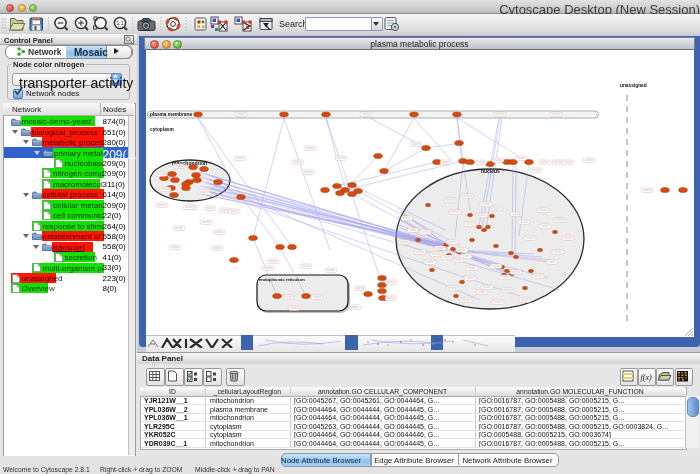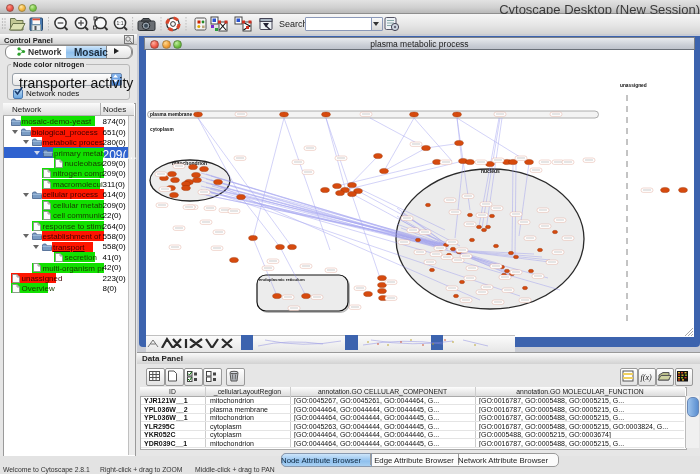--- a/index.html
+++ b/index.html
@@ -259,21 +259,21 @@
 <path d="M5 0.5 L5 3 L7.5 3" fill="none" stroke="#8a8a8a" stroke-width="0.8"></path>
   </svg>
 <div class="abs tt" style="left:64.5px;top:253.0px;font-size:8px;color:#1a3a00;max-width:38px;overflow:hidden;">secretion</div>
 <div class="abs tt" style="left:102.5px;top:252.8px;font-size:8px;color:#000;z-index:3;">41(0)</div>
 <div class="abs" style="left:31.5px;top:262.5px;width:72.5px;height:10.0px;background:#11e000;"></div>
 <svg class="abs" style="left:32.5px;top:263.3px" width="8" height="9" viewBox="0 0 8 9">
 <path d="M0.5 0.5 L5 0.5 L7.5 3 L7.5 8.5 L0.5 8.5 Z" fill="#fdfdfd" stroke="#8a8a8a" stroke-width="0.8"></path>
 <path d="M5 0.5 L5 3 L7.5 3" fill="none" stroke="#8a8a8a" stroke-width="0.8"></path>
   </svg>
 <div class="abs tt" style="left:42.5px;top:263.5px;font-size:8px;color:#1a3a00;max-width:60px;overflow:hidden;">multi-organism pro</div>
-<div class="abs tt" style="left:102.5px;top:263.3px;font-size:8px;color:#000;z-index:3;">42(0)</div>
+<div class="abs tt" style="left:102.5px;top:263.3px;font-size:8px;color:#000;z-index:3;">33(0)</div>
 <div class="abs" style="left:10.5px;top:272.9px;width:45.5px;height:10.0px;background:#ff1500;"></div>
 <svg class="abs" style="left:11.5px;top:273.8px" width="8" height="9" viewBox="0 0 8 9">
 <path d="M0.5 0.5 L5 0.5 L7.5 3 L7.5 8.5 L0.5 8.5 Z" fill="#fdfdfd" stroke="#8a8a8a" stroke-width="0.8"></path>
 <path d="M5 0.5 L5 3 L7.5 3" fill="none" stroke="#8a8a8a" stroke-width="0.8"></path>
   </svg>
 <div class="abs tt" style="left:21.5px;top:273.9px;font-size:8px;color:#400000;max-width:82px;overflow:hidden;">unassigned</div>
 <div class="abs tt" style="left:102.5px;top:273.8px;font-size:8px;color:#000;z-index:3;">223(0)</div>
 <div class="abs" style="left:10.5px;top:283.4px;width:37.2px;height:10.0px;background:#11e000;"></div>
 <svg class="abs" style="left:11.5px;top:284.2px" width="8" height="9" viewBox="0 0 8 9">
 <path d="M0.5 0.5 L5 0.5 L7.5 3 L7.5 8.5 L0.5 8.5 Z" fill="#fdfdfd" stroke="#8a8a8a" stroke-width="0.8"></path>
@@ -783,16 +783,16 @@
 <div class="abs" style="left:685px;top:396px;width:13px;height:52px;background:#f0f0f0;border-left:1px solid #bbb;"></div>
 <div class="abs" style="left:686.5px;top:397px;width:10px;height:18px;background:linear-gradient(90deg,#9cc2ec,#5a8ed0);border-radius:5px;border:0.5px solid #6888b8;"></div>
 
 <div class="abs" style="left:0px;top:456px;width:700px;height:18px;background:#e3e3e3;"></div>
 <div class="abs" style="left:281px;top:453px;width:276px;height:11.5px;background:#fbfbfb;border:1px solid #9a9a9a;border-radius:5px;"></div>
 <div class="abs" style="left:281px;top:453px;width:89px;height:11.5px;background:linear-gradient(#cde5fa,#8fc0ee 60%,#a8d0f2);border:1px solid #8a9ab0;border-radius:5px 0 0 5px;"></div>
 <div class="abs" style="left:370px;top:453px;width:1px;height:11.5px;background:#9a9a9a;"></div>
 <div class="abs" style="left:458px;top:453px;width:1px;height:11.5px;background:#9a9a9a;"></div>
 <div class="abs tt" style="left:281px;top:455.5px;width:76px;text-align:center;font-size:7.8px;color:#102a40;">Node Attribute Browser</div>
 <div class="abs tt" style="left:370px;top:455.5px;width:88px;text-align:center;font-size:7.8px;color:#222;">Edge Attribute Browser</div>
-<div class="abs tt" style="left:458px;top:455.5px;width:99px;font-size:7.8px;color:#222;">Network Attribute Browser</div>
+<div class="abs tt" style="left:458px;top:455.5px;width:99px;text-align:center;font-size:7.8px;color:#222;">Network Attribute Browser</div>
 <div class="abs tt" style="left:3px;top:466px;font-size:6.8px;color:#333;">Welcome to Cytoscape 2.8.1</div>
 <div class="abs tt" style="left:100px;top:466px;font-size:6.8px;color:#333;">Right-click + drag to ZOOM</div>
 <div class="abs tt" style="left:195px;top:466px;font-size:6.8px;color:#333;">Middle-click + drag to PAN</div>
 
 </body></html>

